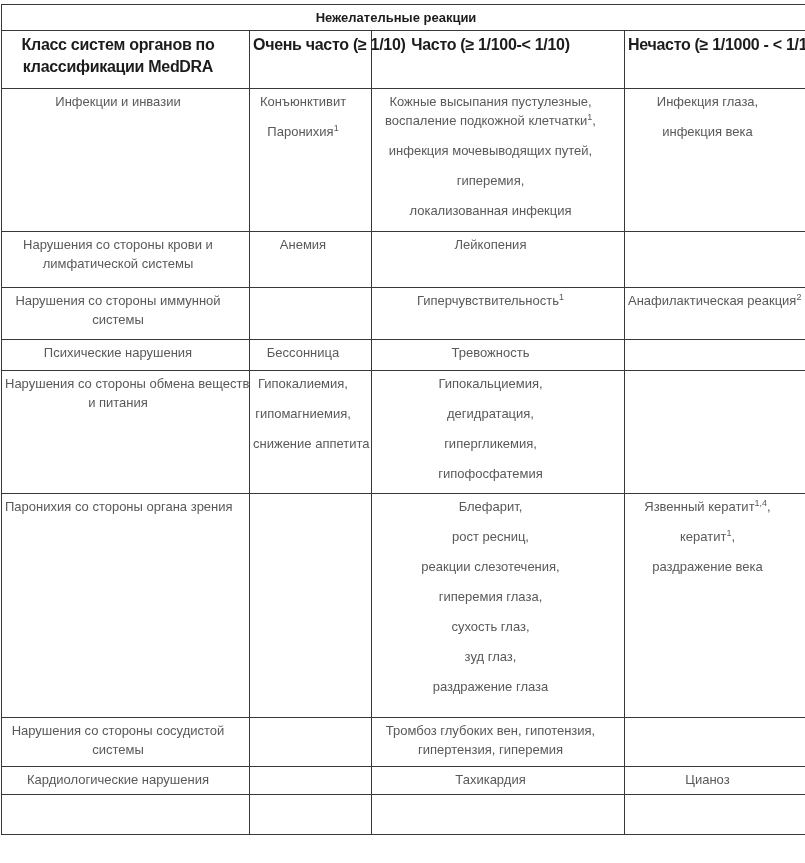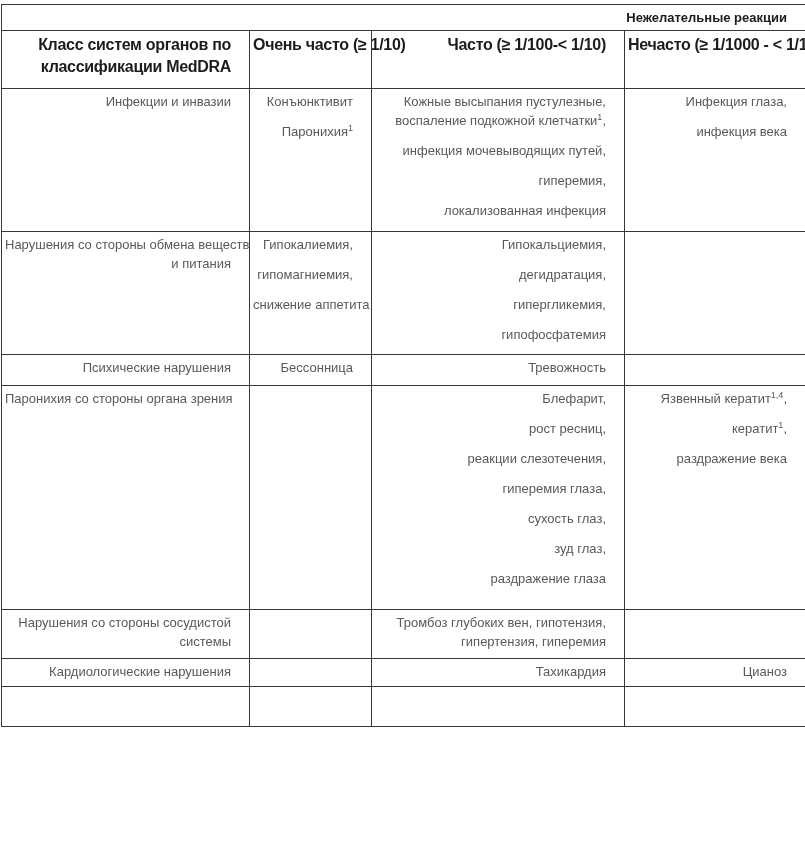--- a/index.html
+++ b/index.html
@@ -16,21 +16,21 @@
   table.reactions {
     border-collapse: collapse;
     table-layout: fixed;
     width: 802px;
     margin: 4px 0 0 1px;
   }
   table.reactions td,
   table.reactions th {
     border: 1px solid #383838;
     vertical-align: top;
-    text-align: right;
+    text-align: center;
     padding: 3px 18px 0 3px;
     font-size: 13px;
     line-height: 19px;
     color: #595959;
     font-weight: normal;
     overflow: visible;
   }
   tr.title-row {
     height: 26px;
   }
@@ -99,46 +99,70 @@
           <p class="para">Кожные высыпания пустулезные,<br>воспаление подкожной клетчатки<sup>1</sup>,</p>
           <p class="para">инфекция мочевыводящих путей,</p>
           <p class="para">гиперемия,</p>
           <p class="para">локализованная инфекция</p>
         </td>
         <td>
           <p class="para">Инфекция глаза,</p>
           <p class="para">инфекция века</p>
         </td>
       </tr>
+      <tr style="height: 56px;">
+        <td>
+          <p class="para">Нарушения со стороны крови и<br>лимфатической системы</p>
+        </td>
+        <td>
+          <p class="para">Анемия</p>
+        </td>
+        <td>
+          <p class="para">Лейкопения</p>
+        </td>
+        <td></td>
+      </tr>
+      <tr style="height: 52px;">
+        <td>
+          <p class="para">Нарушения со стороны иммунной<br>системы</p>
+        </td>
+        <td></td>
+        <td>
+          <p class="para">Гиперчувствительность<sup>1</sup></p>
+        </td>
+        <td>
+          <p class="para">Анафилактическая реакция<sup>2</sup></p>
+        </td>
+      </tr>
+      <tr style="height: 31px;">
+        <td>
+          <p class="para">Психические нарушения</p>
+        </td>
+        <td>
+          <p class="para">Бессонница</p>
+        </td>
+        <td>
+          <p class="para">Тревожность</p>
+        </td>
+        <td></td>
+      </tr>
       <tr style="height: 123px;">
         <td>
           <p class="para">Нарушения со стороны обмена веществ<br>и питания</p>
         </td>
         <td>
           <p class="para">Гипокалиемия,</p>
           <p class="para">гипомагниемия,</p>
           <p class="para">снижение аппетита</p>
         </td>
         <td>
           <p class="para">Гипокальциемия,</p>
           <p class="para">дегидратация,</p>
           <p class="para">гипергликемия,</p>
           <p class="para">гипофосфатемия</p>
-        </td>
-        <td></td>
-      </tr>
-      <tr style="height: 31px;">
-        <td>
-          <p class="para">Психические нарушения</p>
-        </td>
-        <td>
-          <p class="para">Бессонница</p>
-        </td>
-        <td>
-          <p class="para">Тревожность</p>
         </td>
         <td></td>
       </tr>
       <tr style="height: 224px;">
         <td>
           <p class="para">Паронихия со стороны органа зрения</p>
         </td>
         <td></td>
         <td>
           <p class="para">Блефарит,</p>

